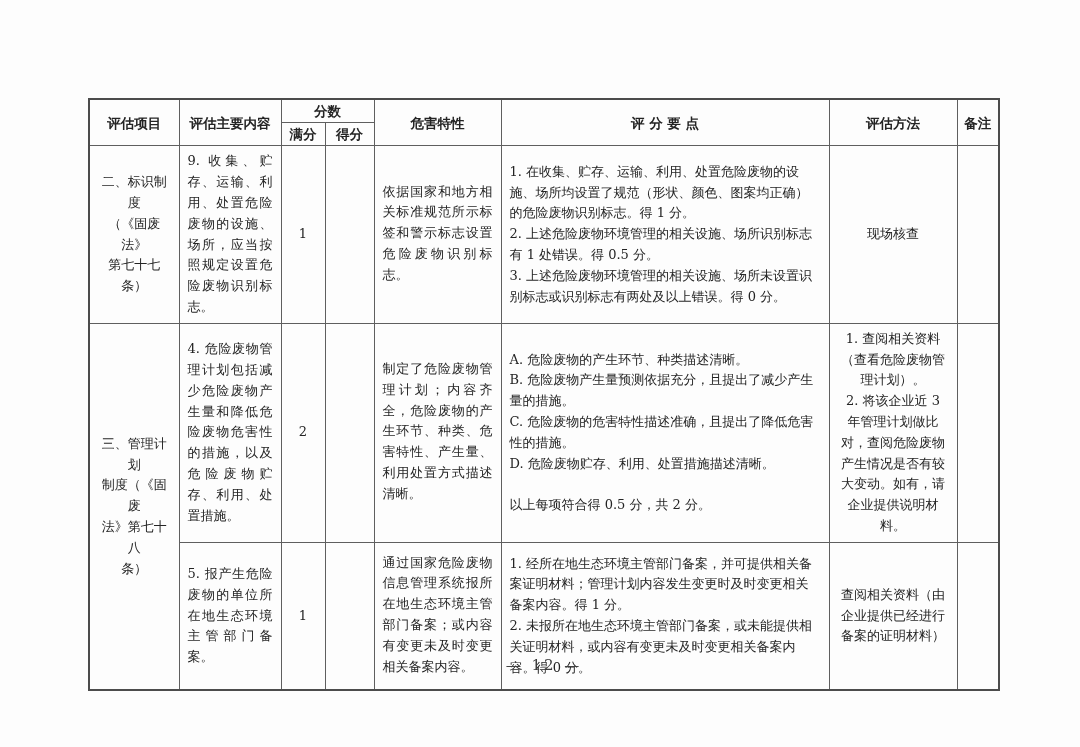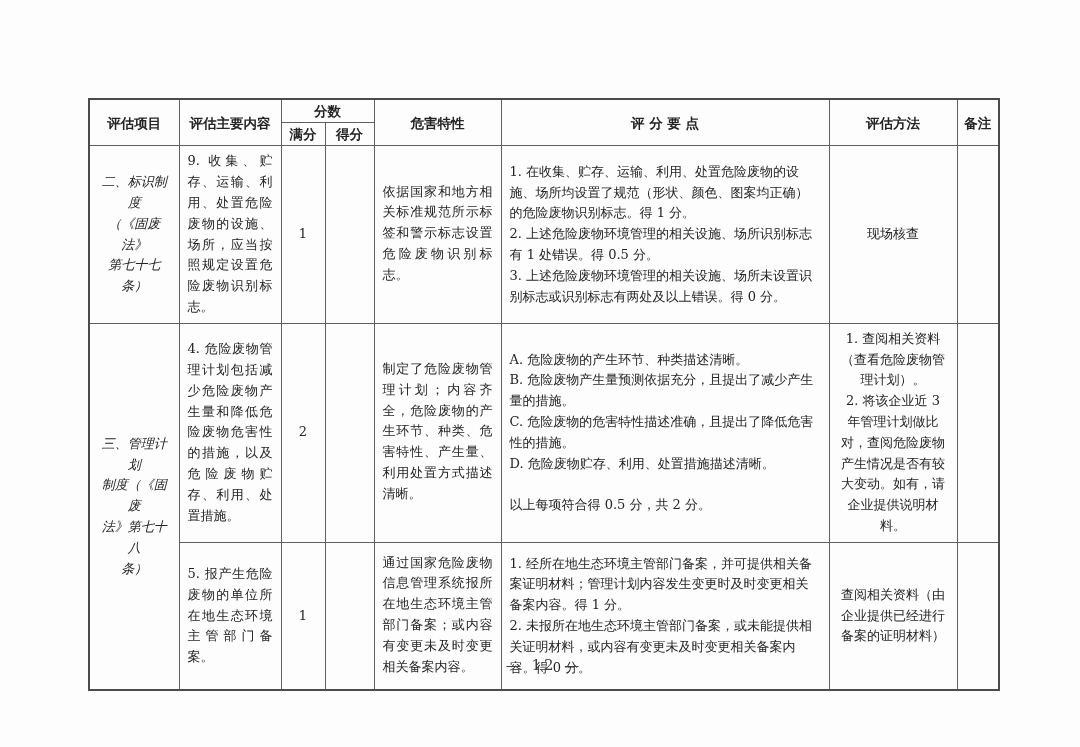--- a/index.html
+++ b/index.html
@@ -43,21 +43,20 @@
   tr.h-head2 { height:19px; }
   tr.r1 { height:160px; }
   tr.r2 { height:206px; }
   tr.r3 { height:148px; }
   .c-item {
     text-align:center;
     white-space:pre-line;
     font-size:13.5px;
     line-height:1.7;
     padding:5px 3px;
-    font-style:italic;
   }
   .c-content {
     text-align:justify;
     font-size:13.5px;
     line-height:1.7;
     padding:6px 9px;
   }
   .c-score { text-align:center; font-size:13.5px; }
   .c-standard { text-align:justify; line-height:1.7;font-family:Liberation Mono, monospace; }
   .c-points { text-align:left; white-space:pre-line; line-height:1.62; padding:6px 10px; }

